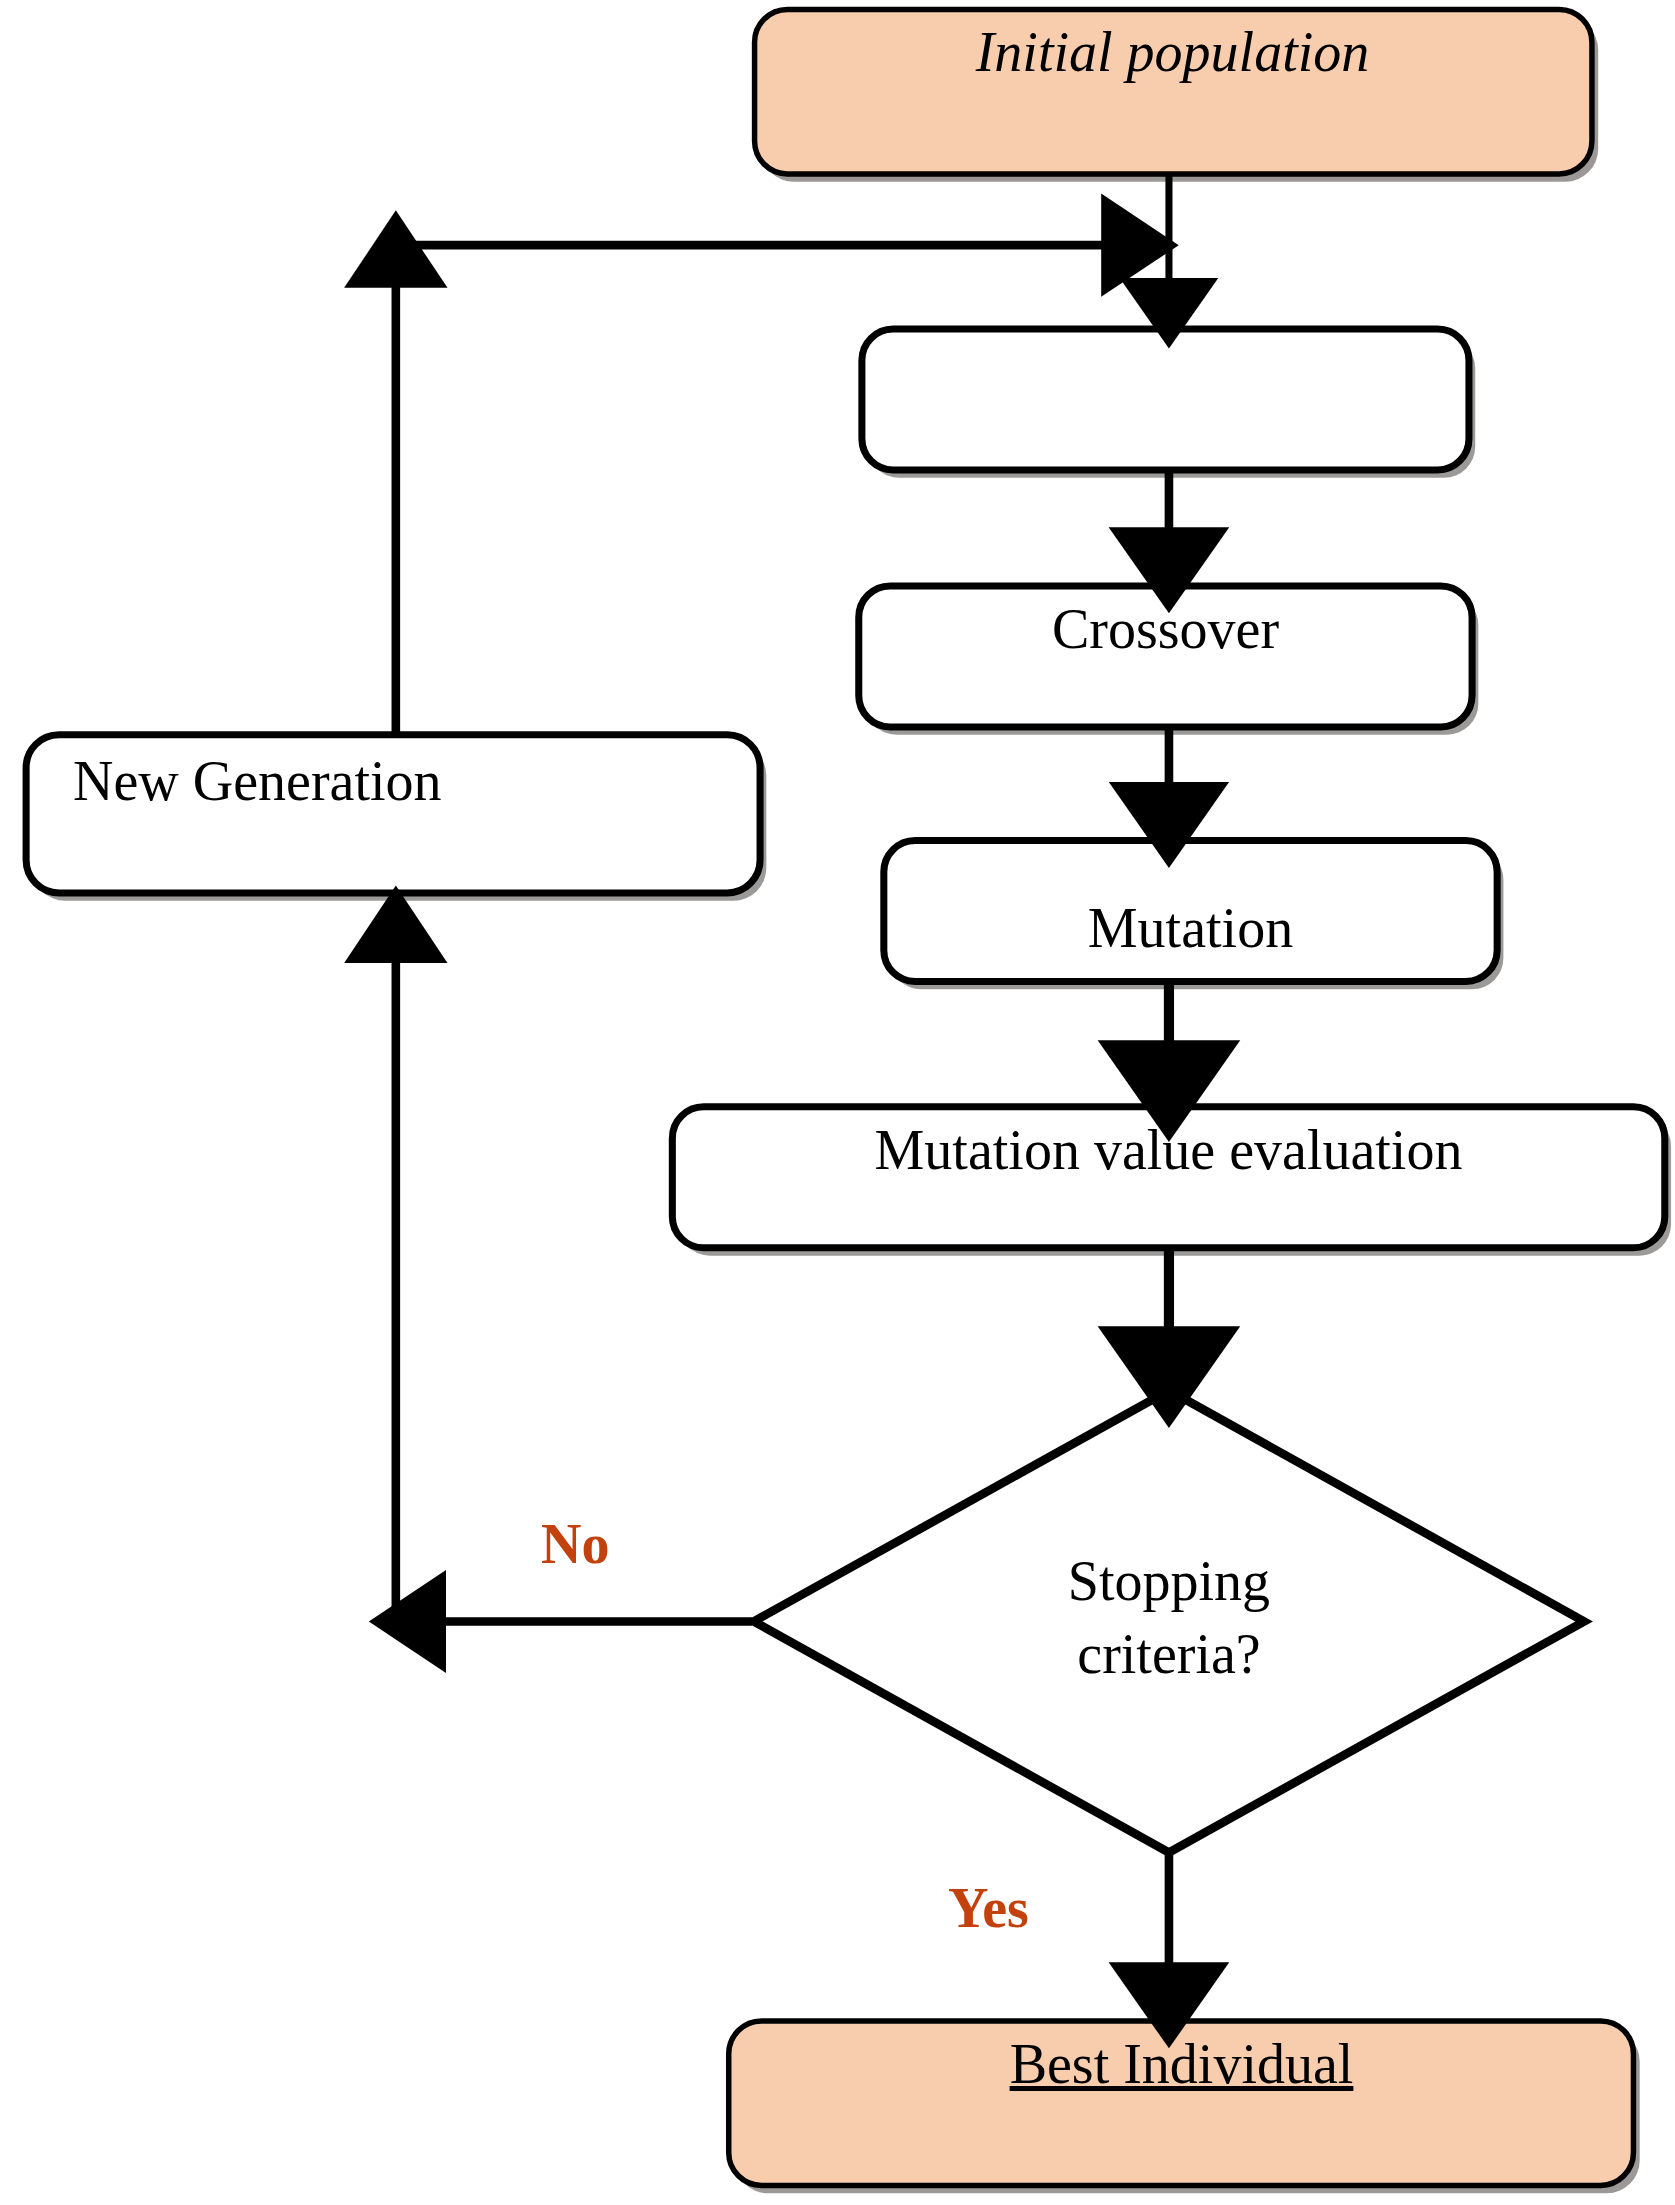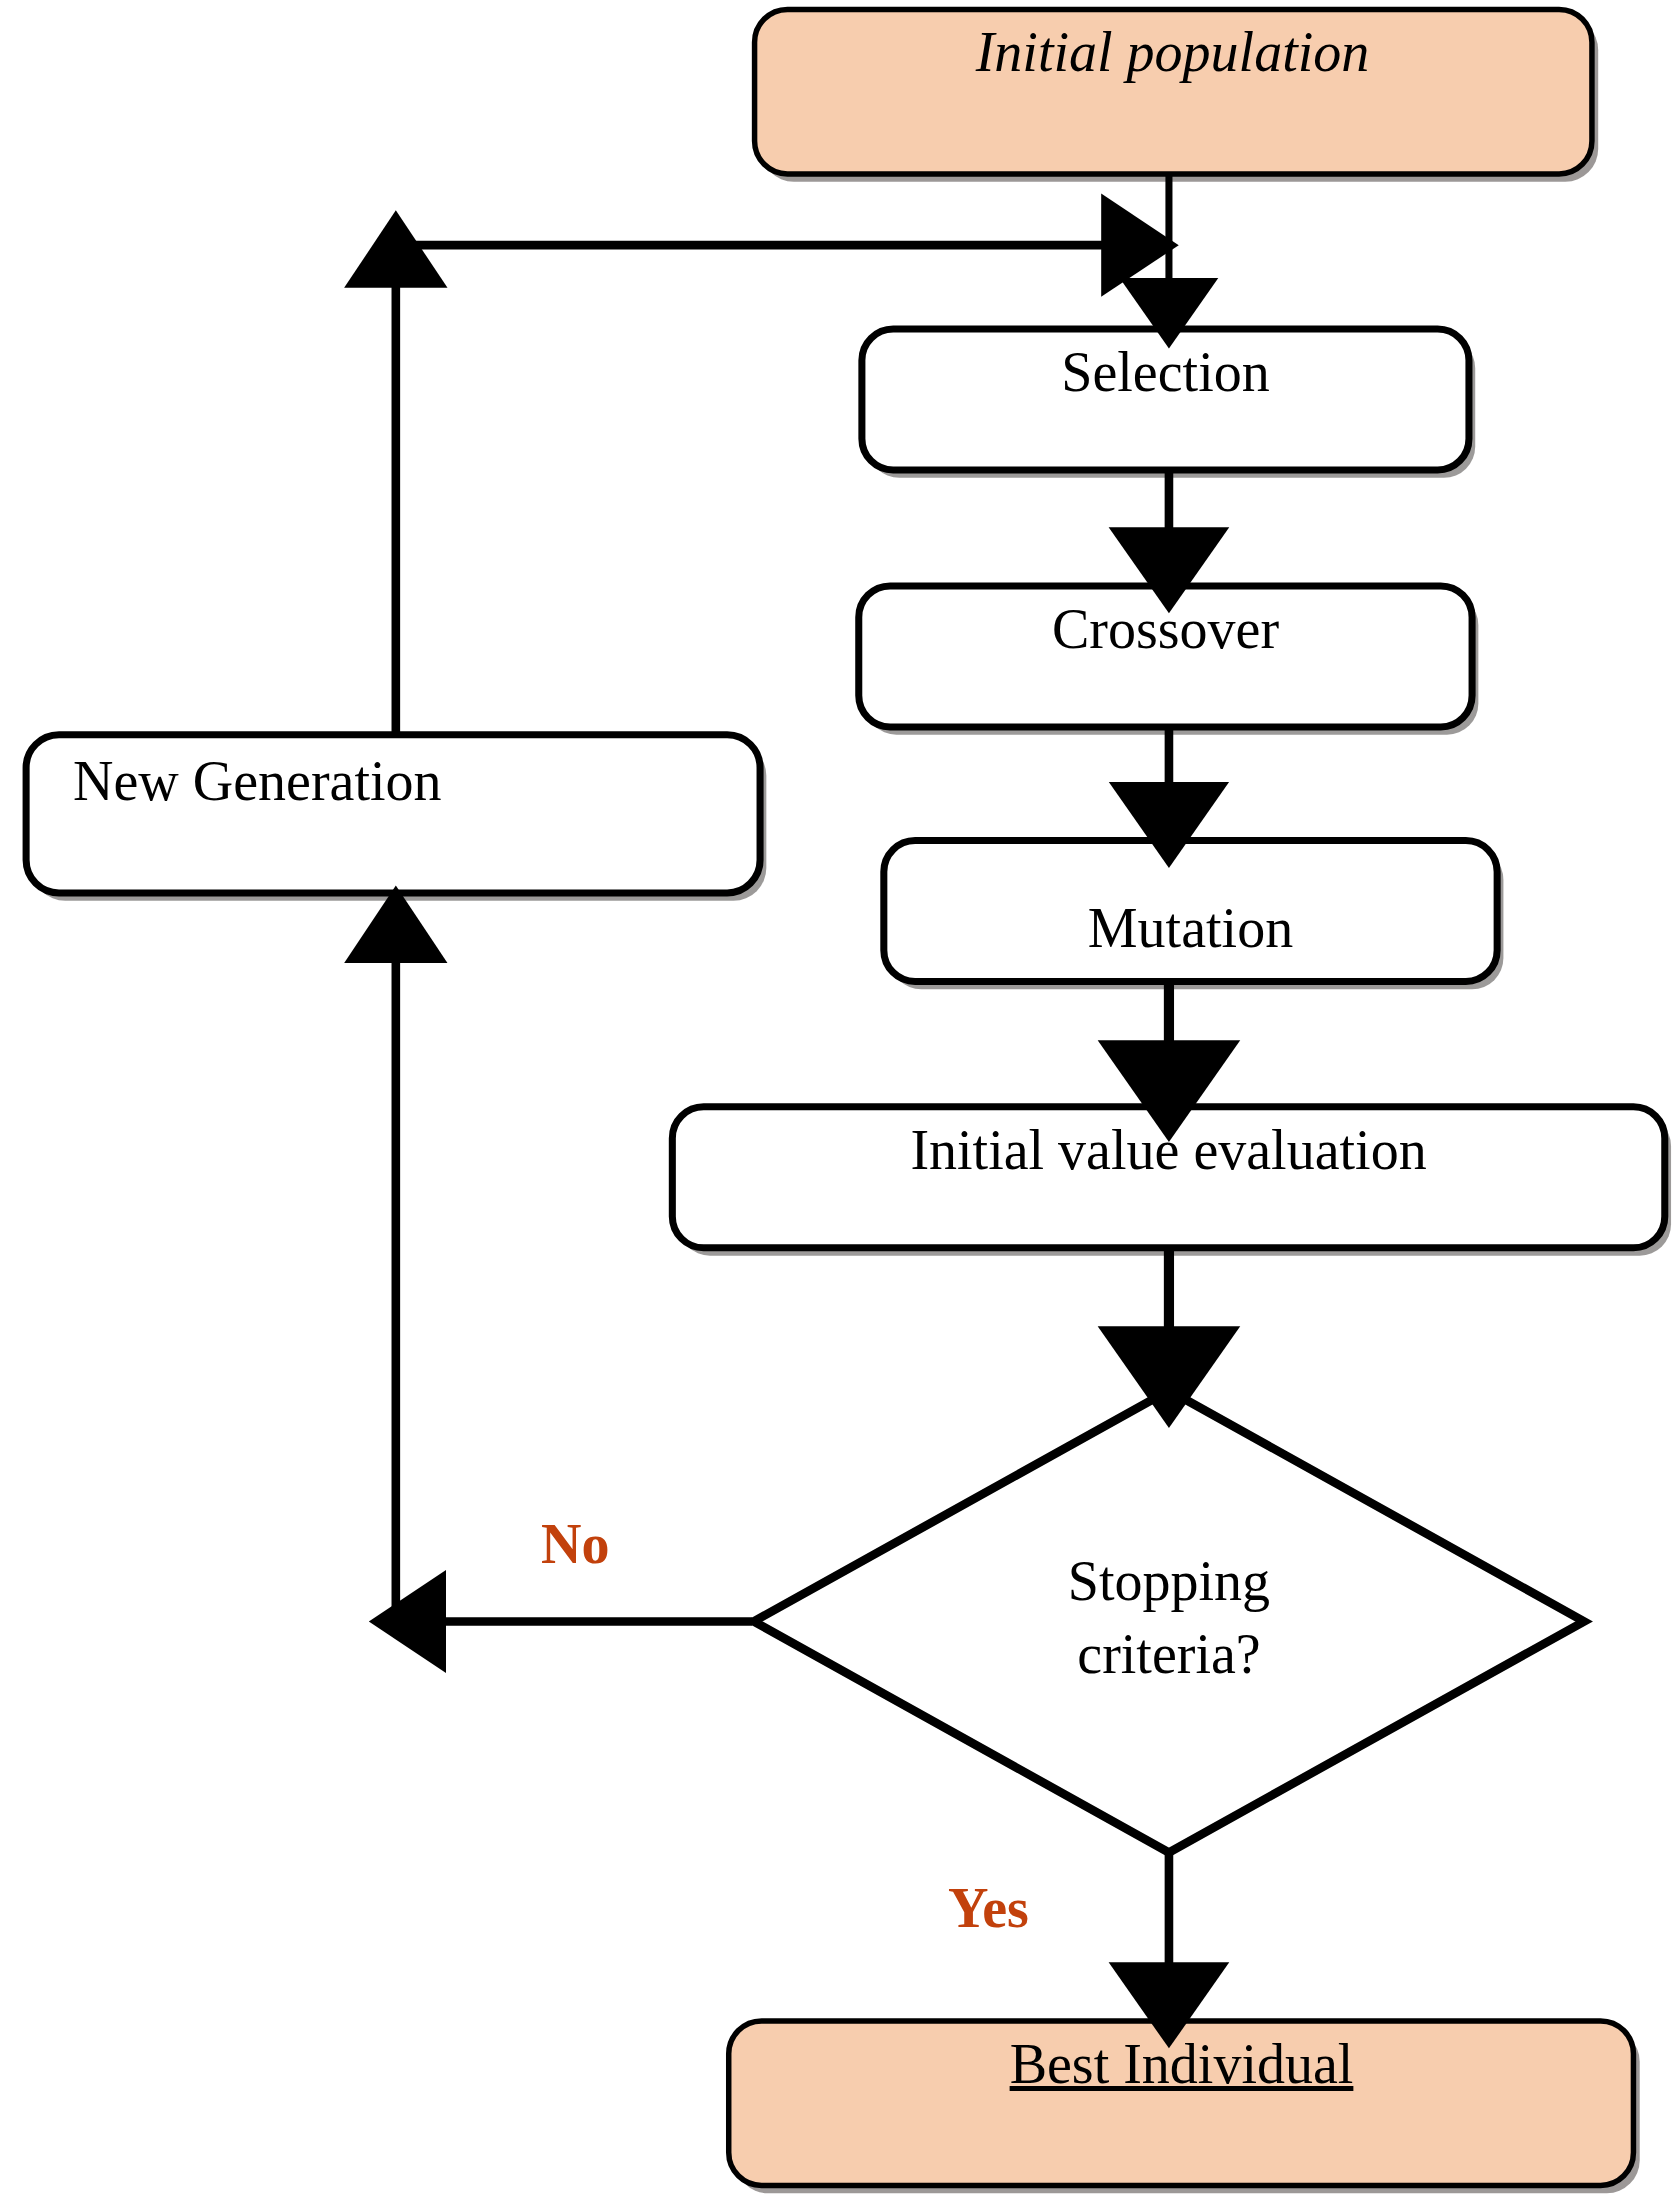--- a/index.html
+++ b/index.html
@@ -134,27 +134,26 @@
       <line x1="505" y1="2072" x2="505" y2="1180" stroke="#000000" stroke-width="11" marker-end="url(#arrow-thick)"></line>
     </g>
 
     <g>
       <line x1="1492" y1="2365" x2="1492" y2="2560" stroke="#000000" stroke-width="11" marker-end="url(#arrow-down)"></line>
     </g>
   </svg>
 
   <div class="node-label" style="left:754px; top:9.4px; width:837px; height:86px;font-style:italic;">Initial population</div>
 
-  <div class="node-label" style="left:862px; top:329px; width:607px; height:86px;">Selection</div>
 
   <div class="node-label" style="left:859px; top:586px; width:613px; height:86px;">Crossover</div>
 
   <div class="node-label" style="left:884px; top:885px; width:613px; height:86px;">Mutation</div>
 
-  <div class="node-label" style="left:672px; top:1107px; width:993px; height:86px;">Initial value evaluation</div>
+  <div class="node-label" style="left:672px; top:1107px; width:993px; height:86px;">Mutation value evaluation</div>
 
   <div class="node-label" style="left:26px; top:735px; width:734px; height:92px; justify-content:flex-start; padding-left:47px; box-sizing:border-box;">New Generation</div>
 
   <div class="node-label" style="left:934px; top:1550px; width:470px; height:63px;">Stopping</div>
 
   <div class="node-label" style="left:934px; top:1623px; width:470px; height:63px;text-align:right;">criteria?</div>
 
   <div class="node-label" style="left:729px; top:2021px; width:905px; height:86px;text-decoration:underline;">Best Individual</div>
 
   <div class="edge-label" style="left:541px; top:1512px;">No</div>

